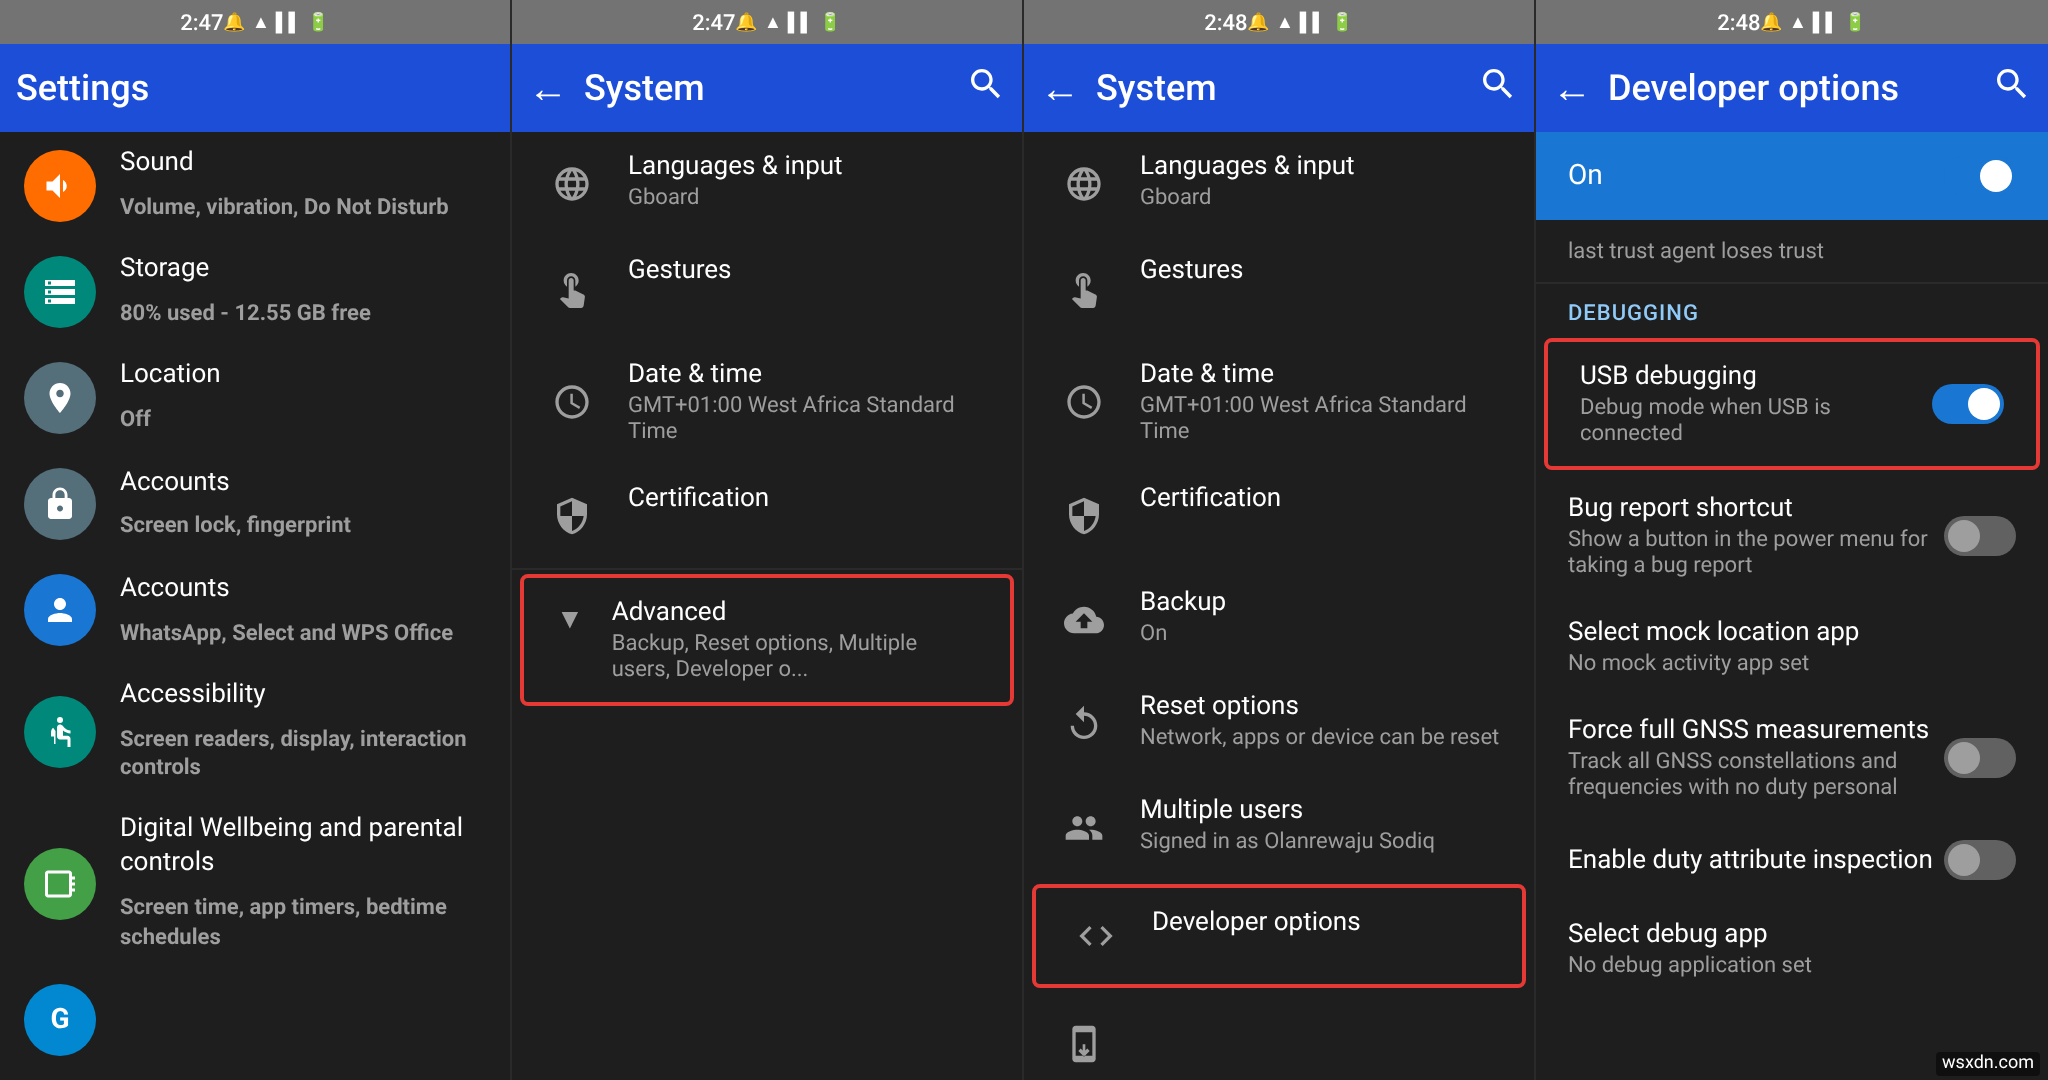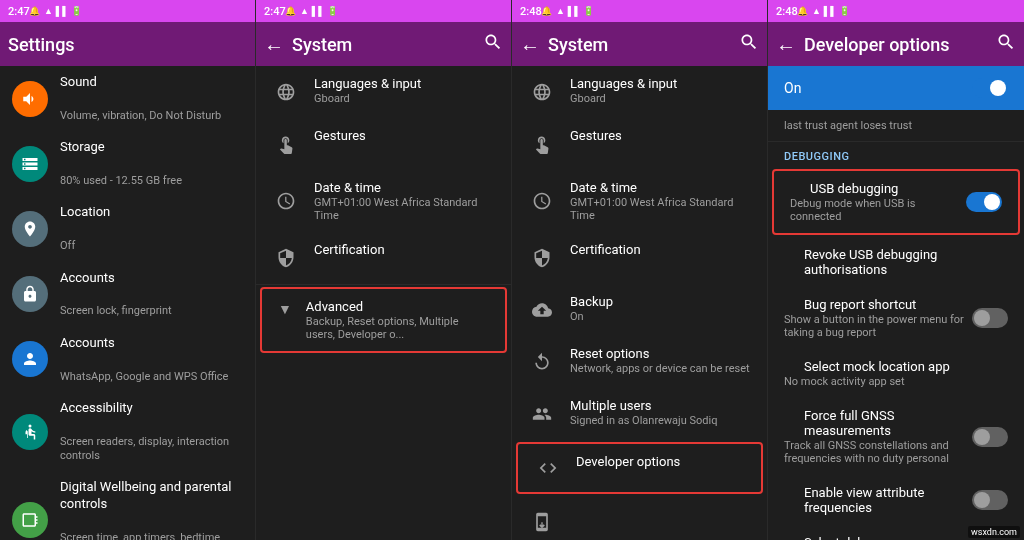--- a/index.html
+++ b/index.html
@@ -21,24 +21,24 @@
       display: flex;
       flex-direction: column;
       border-right: 1px solid #2a2a2a;
       overflow: hidden;
       flex-shrink: 0;
     }
 
     
     .status-bar {
       height: 22px;
-      background: #d946ef;
+      background: #737373;
       display: flex;
       align-items: center;
-      justify-content: flex-start;
+      justify-content: center;
       padding: 0 8px;
       flex-shrink: 0;
     }
     .status-bar-time {
       color: #ffffff;
       font-size: 11px;
       font-weight: 500;
     }
     .status-bar-icons {
       display: flex;
@@ -46,21 +46,21 @@
       align-items: center;
     }
     .status-icon {
       color: #ffffff;
       font-size: 9px;
     }
 
     
     .toolbar {
       height: 44px;
-      background: #701a75;
+      background: #1d4ed8;
       display: flex;
       align-items: center;
       padding: 0 8px;
       gap: 8px;
       flex-shrink: 0;
     }
     .toolbar-title {
       color: #ffffff;
       font-size: 18px;
       font-weight: 500;
@@ -118,21 +118,22 @@
     .item-title {
       color: #ffffff;
       font-size: 13px;
       font-weight: 400;
       line-height: 1.3;
     }
     .item-subtitle {
       color: #9e9e9e;
       font-size: 11px;
       line-height: 1.3;
-      margin-top: 18px;
+      margin-top: 6px;
+      font-weight: bold;
     }
 
     
     .sys-item {
       display: flex;
       padding: 10px 16px;
       cursor: pointer;
       min-height: 52px;
       position: relative;
     }
@@ -243,21 +244,20 @@
     }
     .dev-item-row {
       display: flex;
       align-items: center;
     }
     .dev-item-text { flex: 1; }
     .dev-item-title {
       color: #ffffff;
       font-size: 13px;
       font-weight: 400;
-      margin-left: 20px;
     }
     .dev-item-subtitle {
       color: #9e9e9e;
       font-size: 11px;
       margin-top: 1px;
     }
 
     
     .toggle {
       width: 36px;
@@ -366,21 +366,21 @@
     </div>
 
     <div class="menu-item">
       <div class="item-icon blue">
         <svg width="18" height="18" viewBox="0 0 24 24" fill="white">
             <path d="M12 12c2.21 0 4-1.79 4-4s-1.79-4-4-4-4 1.79-4 4 1.79 4 4 4zm0 2c-2.67 0-8 1.34-8 4v2h16v-2c0-2.66-5.33-4-8-4z"></path>
           </svg>
       </div>
       <div class="item-text">
         <div class="item-title">Accounts</div>
-        <div class="item-subtitle">WhatsApp, Google and WPS Office</div>
+        <div class="item-subtitle">WhatsApp, Select and WPS Office</div>
       </div>
     </div>
 
     <div class="menu-item">
       <div class="item-icon teal">
         <svg width="18" height="18" viewBox="0 0 24 24" fill="white">
             <circle cx="12" cy="4" r="2"></circle>
             <path d="M19 13v-2c-1.54.02-3.09-.75-4.07-1.83l-1.29-1.43c-.17-.19-.38-.34-.61-.45-.01 0-.01-.01-.02-.01H13c-.35-.2-.75-.3-1.19-.26C10.76 7.11 10 8.04 10 9.09V15c0 1.1.9 2 2 2h5v5h2v-5.5c0-1.1-.9-2-2-2h-3v-3.45c1.29 1.07 3.25 1.94 5 1.95zm-9 7H8v-5H6v-2.91c.08-1.25.62-2.23 1.46-2.89L9 11.34V20z"></path>
           </svg>
       </div>
@@ -654,27 +654,20 @@
         <div class="dev-item-text">
           <div class="dev-item-title">USB debugging</div>
           <div class="dev-item-subtitle">Debug mode when USB is connected</div>
         </div>
         <div class="toggle on">
           <div class="toggle-knob"></div>
         </div>
       </div>
     </div>
 
-    <div class="dev-item">
-      <div class="dev-item-row">
-        <div class="dev-item-text">
-          <div class="dev-item-title">Revoke USB debugging authorisations</div>
-        </div>
-      </div>
-    </div>
 
     <div class="dev-item">
       <div class="dev-item-row">
         <div class="dev-item-text">
           <div class="dev-item-title">Bug report shortcut</div>
           <div class="dev-item-subtitle">Show a button in the power menu for taking a bug report</div>
         </div>
         <div class="toggle off">
           <div class="toggle-knob"></div>
         </div>
@@ -698,21 +691,21 @@
         </div>
         <div class="toggle off">
           <div class="toggle-knob"></div>
         </div>
       </div>
     </div>
 
     <div class="dev-item">
       <div class="dev-item-row">
         <div class="dev-item-text">
-          <div class="dev-item-title">Enable view attribute frequencies</div>
+          <div class="dev-item-title">Enable duty attribute inspection</div>
         </div>
         <div class="toggle off">
           <div class="toggle-knob"></div>
         </div>
       </div>
     </div>
 
     <div class="dev-item">
       <div class="dev-item-row">
         <div class="dev-item-text">

